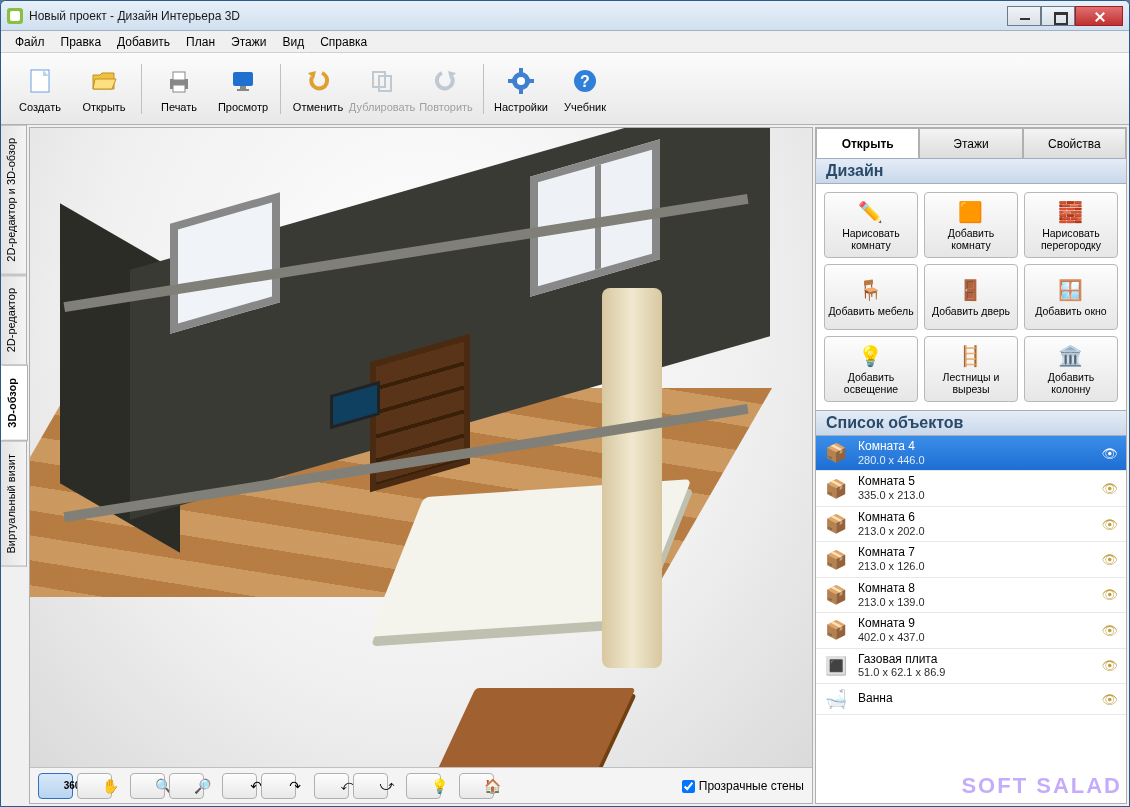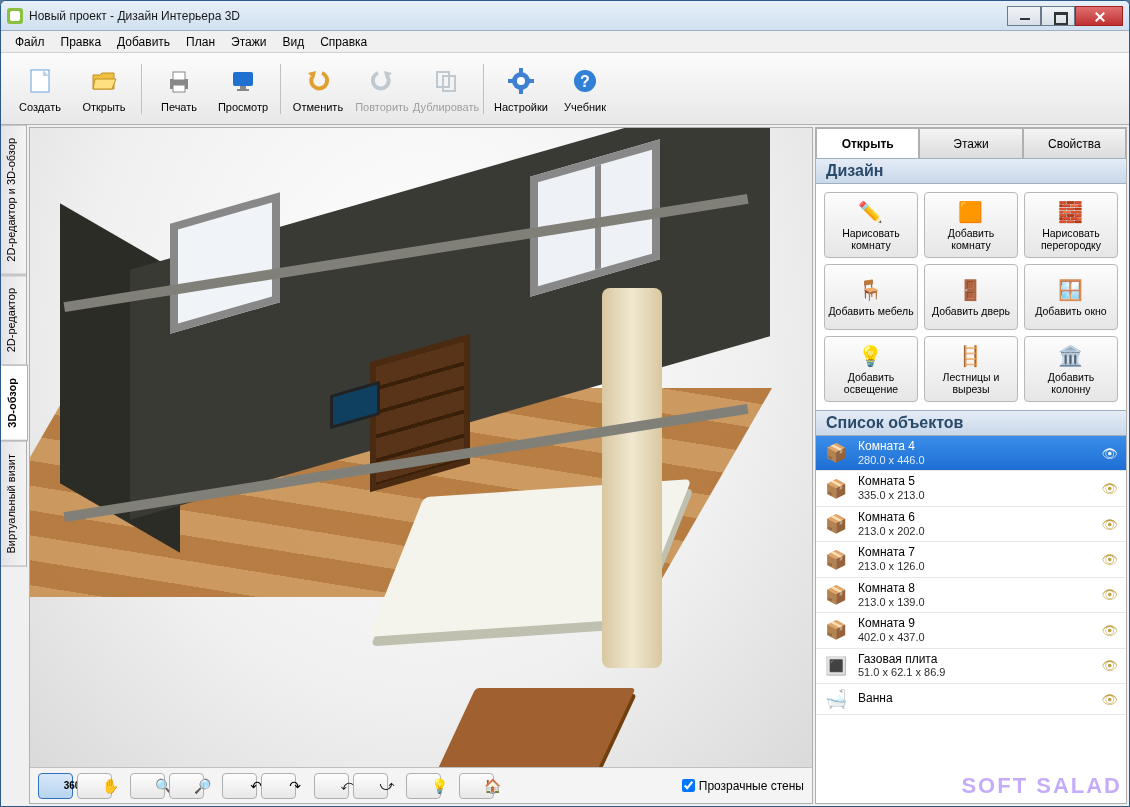--- a/index.html
+++ b/index.html
@@ -64,21 +64,21 @@
 .column { position:absolute; right:150px; top:160px; width:60px; height:380px; background:linear-gradient(to right,#d8c8a0,#f0e8d0,#d8c8a0); border-radius:8px; }
 .beam1,.beam2 { position:absolute; height:10px; background:#808078; left:30px; right:60px; }
 .beam1 { top:120px; transform: rotate(-9deg);}
 .beam2 { top:330px; transform: rotate(-9deg);}
 
 
 .vp-bar { height: 36px; background: #f4f4f4; border-top: 1px solid #c0c0c0; display: flex; align-items: center; padding: 0 8px; gap: 4px; }
 .vp-btn { width: 28px; height: 26px; border: 1px solid #b0b0b0; background: linear-gradient(#fdfdfd,#e8e8e8); border-radius: 4px; display: flex; align-items: center; justify-content: center; cursor: pointer; font-size: 14px; padding-left: 33px; }
 .vp-btn.active { border-color: #3070c0; background: linear-gradient(#d8e8f8,#b8d4f0); }
 .vp-gap { width: 10px; }
-.vp-check { margin-left: auto; display: flex; align-items: center; gap: 4px; font-size: 12px; }
+.vp-check { margin-left: auto; display: flex; align-items: flex-end; gap: 4px; font-size: 12px; }
 
 
 .panel { width: 312px; display: flex; flex-direction: column; background:#f0f0f0; border:1px solid #b0b0b0; margin:2px 2px 2px 0; }
 .panel-tabs { height: 30px; display: flex; background:#e8e8e8; }
 .ptab { flex: 1; border: 1px solid #b0b0b0; border-bottom:none; display: flex; align-items: center; justify-content: center; font-size: 12px; cursor: pointer; background: linear-gradient(#f4f4f4,#dcdcdc); }
 .ptab.active { background: #fff; font-weight: 600; }
 .section-header { height: 26px; background: linear-gradient(#e4ecf6,#cad8ea); border-top: 1px solid #a0b0c0; border-bottom: 1px solid #a0b0c0; padding: 0 10px; font-size: 16px; font-weight: bold; color: #2a4a6a; display: flex; align-items: center; }
 
 
 .design-grid { display: grid; grid-template-columns: repeat(3, 1fr); gap: 6px; padding: 8px; background:#fff; }
@@ -175,34 +175,34 @@
           <svg width="28" height="28">
             <path d="M18 6 A8 8 0 1 1 8 10" fill="none" stroke="#e0a030" stroke-width="4"></path>
             <path d="M4 6 L12 4 L10 12 Z" fill="#e0a030"></path>
           </svg>
         </div>
       <span>Отменить</span>
     </div>
     <div class="tb-btn disabled">
       <div class="tb-icon">
           <svg width="28" height="28">
+            <rect x="5" y="5" width="12" height="15" fill="none" stroke="#c0c8d0" stroke-width="2"></rect>
+            <rect x="11" y="9" width="12" height="15" fill="none" stroke="#c0c8d0" stroke-width="2"></rect>
+          </svg>
+        </div>
+      <span>Дублировать</span>
+    </div>
+    <div class="tb-btn disabled">
+      <div class="tb-icon">
+          <svg width="28" height="28">
             <path d="M10 6 A8 8 0 1 0 20 10" fill="none" stroke="#c0c8d0" stroke-width="4"></path>
             <path d="M24 6 L16 4 L18 12 Z" fill="#c0c8d0"></path>
           </svg>
         </div>
       <span>Повторить</span>
-    </div>
-    <div class="tb-btn disabled">
-      <div class="tb-icon">
-          <svg width="28" height="28">
-            <rect x="5" y="5" width="12" height="15" fill="none" stroke="#c0c8d0" stroke-width="2"></rect>
-            <rect x="11" y="9" width="12" height="15" fill="none" stroke="#c0c8d0" stroke-width="2"></rect>
-          </svg>
-        </div>
-      <span>Дублировать</span>
     </div>
     <div class="tb-sep"></div>
     <div class="tb-btn">
       <div class="tb-icon">
           <svg width="28" height="28">
             <circle cx="14" cy="14" r="9" fill="#4080d0"></circle>
             <circle cx="14" cy="14" r="4" fill="#fff"></circle>
             <g fill="#4080d0">
               <rect x="12" y="1" width="4" height="5"></rect>
               <rect x="12" y="22" width="4" height="5"></rect>

